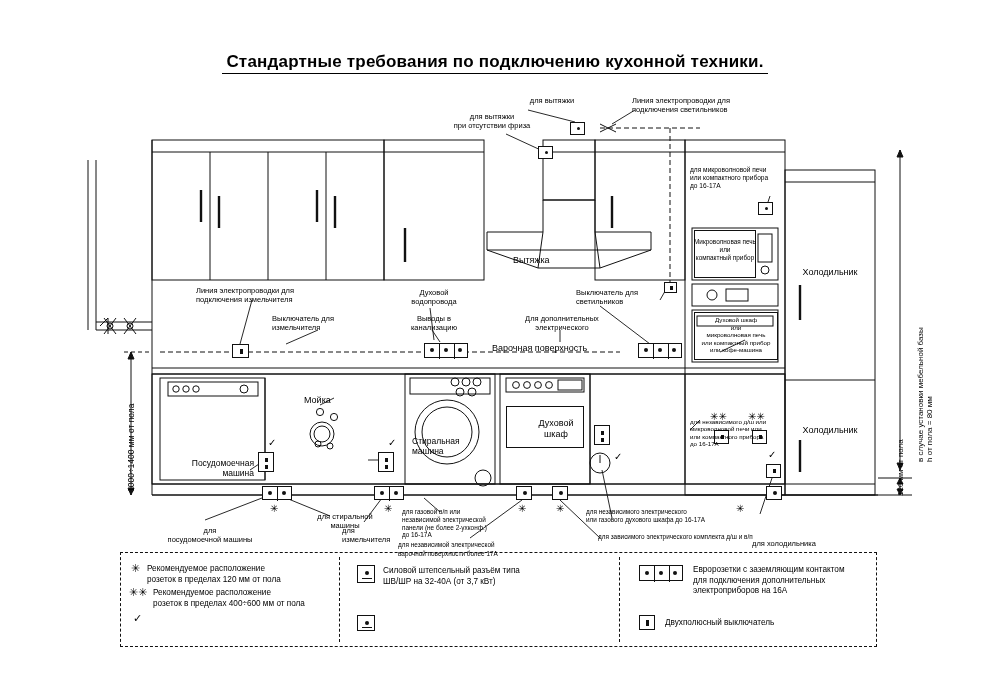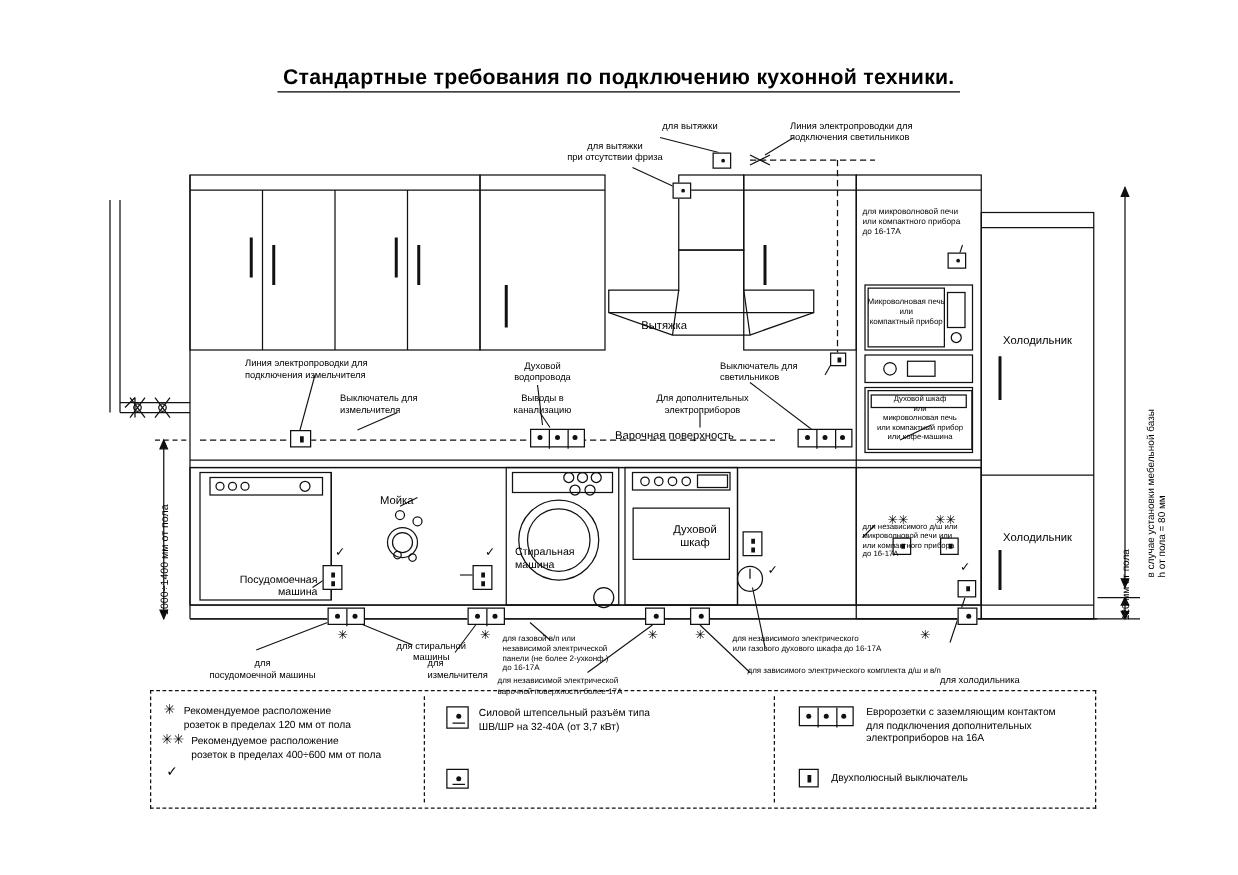--- a/index.html
+++ b/index.html
@@ -295,21 +295,21 @@
 или кофе-машина</div>
   <div class="lbl" style="left:196px;top:286px;width:160px;">Линия электропроводки для
 подключения измельчителя</div>
   <div class="lbl" style="left:272px;top:314px;width:110px;">Выключатель для
 измельчителя</div>
   <div class="lbl c" style="left:396px;top:288px;width:76px;">Духовой
 водопровода</div>
   <div class="lbl c" style="left:396px;top:314px;width:76px;">Выводы в
 канализацию</div>
   <div class="lbl c" style="left:502px;top:314px;width:120px;">Для дополнительных
-электроприборов</div>
+электрического</div>
   <div class="lbl" style="left:576px;top:288px;width:110px;">Выключатель для
 светильников</div>
   <div class="lbl" style="left:513px;top:256px;width:70px;font-size:9px;">Вытяжка</div>
   <div class="lbl" style="left:492px;top:344px;width:140px;font-size:9px;">Варочная поверхность</div>
   <div class="lbl" style="left:304px;top:396px;width:60px;font-size:9px;">Мойка</div>
   <div class="lbl" style="left:164px;top:458px;width:90px;font-size:8.5px;line-height:10px;text-align:right;">Посудомоечная
 машина</div>
   <div class="lbl" style="left:412px;top:436px;width:80px;font-size:8.5px;line-height:10px;">Стиральная
 машина</div>
   <div class="lbl c" style="left:506px;top:418px;width:100px;font-size:9px;line-height:11px;">Духовой

